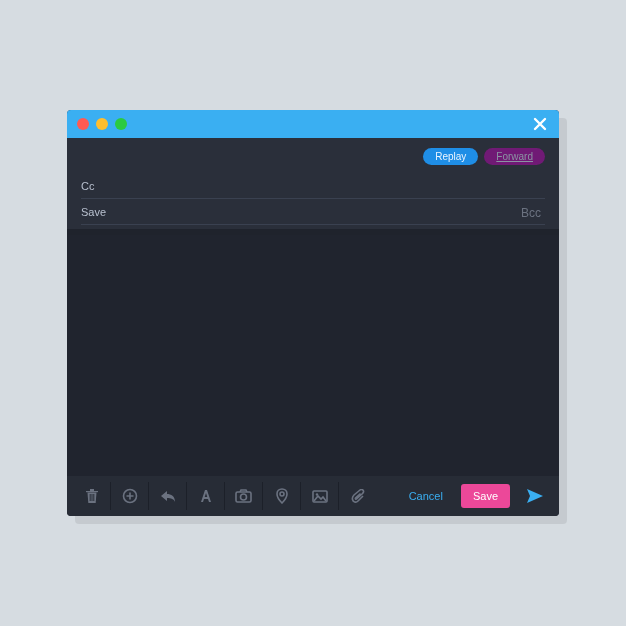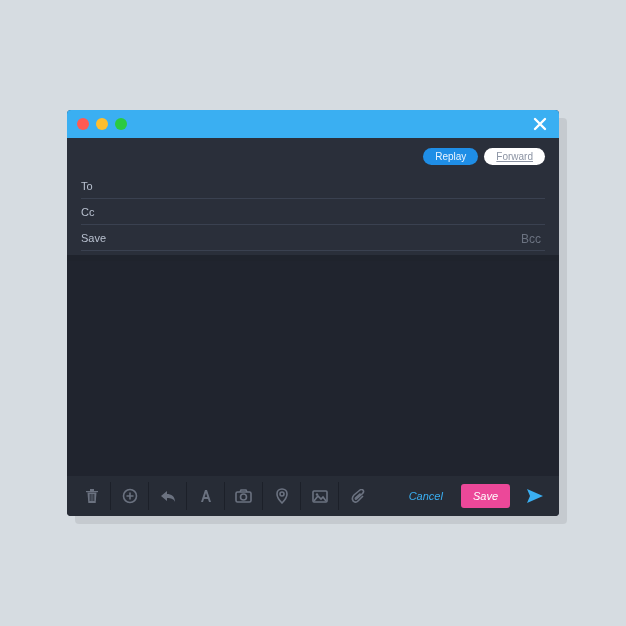--- a/index.html
+++ b/index.html
@@ -57,21 +57,21 @@
     margin-bottom: 8px;
   }
   .pill {
     font-size: 10px;
     padding: 3px 12px;
     border-radius: 10px;
     cursor: pointer;
     color: #eaf4ff;
   }
   .pill.primary { background: #1f8ee6; }
-  .pill.secondary { background: #ffffff; color: #8b93a3; text-decoration: underline; }
+  .pill.secondary { background: #701a75; color: #8b93a3; text-decoration: underline; }
   .field-row {
     display: flex;
     align-items: center;
     border-bottom: 1px solid #3a4150;
     height: 26px;
     position: relative;
   }
   .field-label {
     font-size: 11px;
     color: #b8c0cf;
@@ -119,21 +119,20 @@
     border-right: 1px solid #1c2029;
   }
   .tool svg { display:block; }
   .spacer { flex: 1; }
   .txt-btn {
     font-size: 11px;
     padding: 6px 12px;
     border-radius: 3px;
     cursor: pointer;
     margin: 0 3px;
-    font-style: italic;
   }
   .txt-btn.cancel { color: #3aaff2; }
   .txt-btn.save { background: #ec4899; color: #fff; }
   .send-btn {
     width: 36px;
     height: 28px;
     display: flex;
     align-items: center;
     justify-content: center;
     cursor: pointer;
@@ -160,24 +159,20 @@
     </div>
   </div>
 
   <div class="header-area">
     <div class="top-buttons">
       <div class="pill primary">Replay</div>
       <div class="pill secondary">Forward</div>
     </div>
 
     <div class="field-row">
-      <div class="field-label">To</div>
-      <input class="field-input" value="" style="">
-    </div>
-    <div class="field-row">
       <div class="field-label">Cc</div>
       <input class="field-input" value="" style="">
     </div>
     <div class="field-row">
       <div class="field-label">Save</div>
       <input class="field-input" value="" style="">
       <div class="bcc-hint">Bcc</div>
     </div>
   </div>
 

